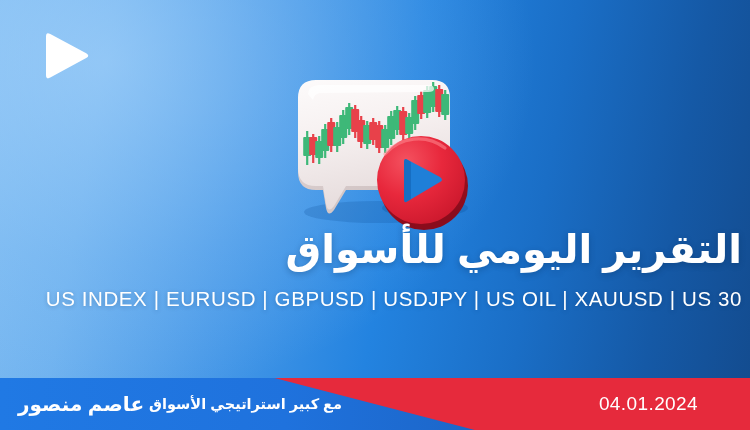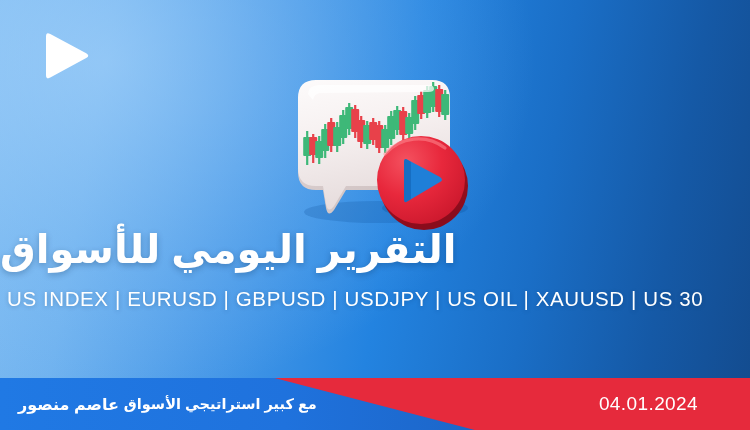--- a/index.html
+++ b/index.html
@@ -59,23 +59,23 @@
     top: 72px;
     width: 200px;
     height: 158px;
   }
   .illustration svg { display: block; width: 100%; height: 100%; overflow: visible; }
 
   
   .headline-block {
     position: absolute;
     left: 0;
-    right: 0;
+    right: 8px;
     top: 228px;
-    text-align: left;
+    text-align: right;
   }
   .headline {
     direction: rtl;
     color: #ffffff;
     font-size: 40px;
     line-height: 1.08;
     font-weight: 700;
     letter-spacing: 0.5px;
     text-shadow: 0 2px 6px rgba(8, 40, 80, 0.30);
     margin: 0;
@@ -117,21 +117,21 @@
     height: 52px;
     display: flex;
     align-items: center;
     direction: rtl;
     color: #ffffff;
     font-size: 14.5px;
     white-space: nowrap;
   }
   .footer-credit .credit-name {
     font-weight: 700;
-    font-size: 16px;
+    font-size: 20px;
     margin-right: 5px;
   }
   .footer-credit .credit-lead {
     font-weight: 700;
   }
   .footer-date {
     position: absolute;
     right: 52px;
     top: 0;
     height: 52px;

